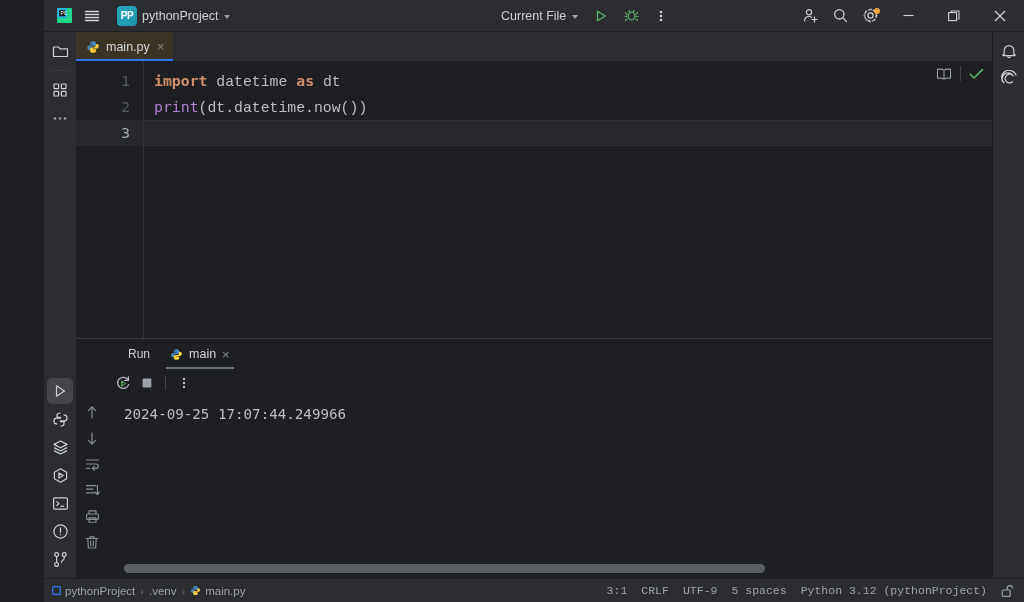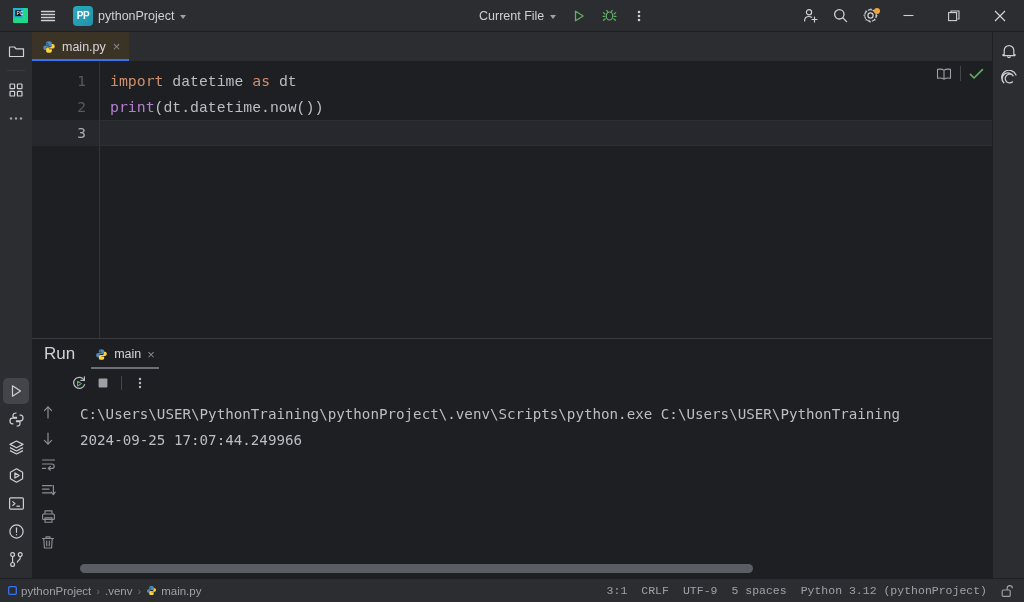--- a/index.html
+++ b/index.html
@@ -4,21 +4,21 @@
 <title>PyCharm</title>
 <style>
   * { box-sizing: border-box; margin: 0; padding: 0; }
   html, body {
     width: 1024px; height: 602px;
     background: #1e1f22;
     font-family: "Liberation Sans", sans-serif;
     overflow: hidden;
     -webkit-font-smoothing: antialiased;
   }
-  .app { position: relative; width: 1024px; height: 602px; display: flex; flex-direction: column; }
+  .app { position: relative; width: 1024px; height: 602px; display: flex; flex-direction: column; padding-left: 44px; }
 
   
   .titlebar {
     height: 32px; min-height: 32px;
     background: #2b2d30;
     display: flex; align-items: center;
     border-bottom: 1px solid #1e1f22;
     position: relative;
   }
   .tb-left { display: flex; align-items: center; gap: 0px; padding-left: 6px; }
@@ -111,42 +111,42 @@
     font-family: "DejaVu Sans Mono", monospace; font-size: 14.5px;
   }
   .gline.current { color: #a7abb2; background: #26282e; }
   .code-area { flex: 1; padding-top: 6px; position: relative; overflow: hidden; }
   .cline {
     height: 26px; line-height: 26px; padding-left: 10px;
     font-family: "DejaVu Sans Mono", monospace; font-size: 14.8px;
     color: #bcbec4; white-space: pre;
   }
   .cline.current { background: #26282e; border-top: 1px solid #2c2f34; border-bottom: 1px solid #2c2f34; height: 26px; line-height: 24px;}
-  .kw { color: #cf8e6d; }
+  .kw { color: #cf8e6d; font-weight: bold; }
   .fn { color: #b07fd0; margin-top: 23px; }
   .plain { color: #bcbec4; font-family: Liberation Mono, monospace; }
 
   .editor-topright {
     position: absolute; top: 4px; right: 8px;
     display: flex; align-items: center; gap: 8px;
   }
   .vsep { width: 1px; height: 15px; background: #43454a; }
 
   
   .runpanel {
     height: 240px; min-height: 240px; background: #1e1f22;
     display: flex; flex-direction: column; border-top: 1px solid #393b40;
   }
   .run-header {
     height: 30px; min-height: 30px; display: flex; align-items: stretch;
     background: #1e1f22; padding-left: 10px;
   }
   .run-title {
-    display: flex; align-items: center; color: #ced0d6; font-size: 17px;
-    padding: 0 12px 0 2px; font-weight: 400;
+    display: flex; align-items: center; color: #ced0d6; font-size: 12px;
+    padding: 0 12px 0 2px; font-weight: 400; margin-left: 40px;
   }
   .rtab {
     display: flex; align-items: center; gap: 6px; padding: 0 8px;
     position: relative; cursor: pointer;
   }
   .rtab .underline { position: absolute; left: 4px; right: 4px; bottom: 0; height: 2px; background: #6b6f76; }
   .rtab-label { color: #d4d6da; font-size: 12.5px; }
   .rtab-close { color: #868a91; font-size: 13px; line-height: 1; }
 
   .run-toolbar {
@@ -545,21 +545,20 @@
                   <path d="M5 3.4 V1.8 H9 V3.4"></path>
                   <path d="M2.8 3.6 L3.4 13 H10.6 L11.2 3.6"></path>
                   <line x1="5.6" y1="6" x2="5.8" y2="10.8"></line>
                   <line x1="8.4" y1="6" x2="8.2" y2="10.8"></line>
                 </g>
               </svg>
             </div>
           </div>
 
           <div class="console">
-            <div class="coline">C:\Users\USER\PythonTraining\pythonProject\.venv\Scripts\python.exe C:\Users\USER\PythonTraining</div>
             <div class="coline">2024-09-25 17:07:44.249966</div>
             <div class="coline">&nbsp;</div>
             <div class="scroll-track">
               <div class="scroll-thumb"></div>
             </div>
           </div>
         </div>
       </div>
     </div>
 

